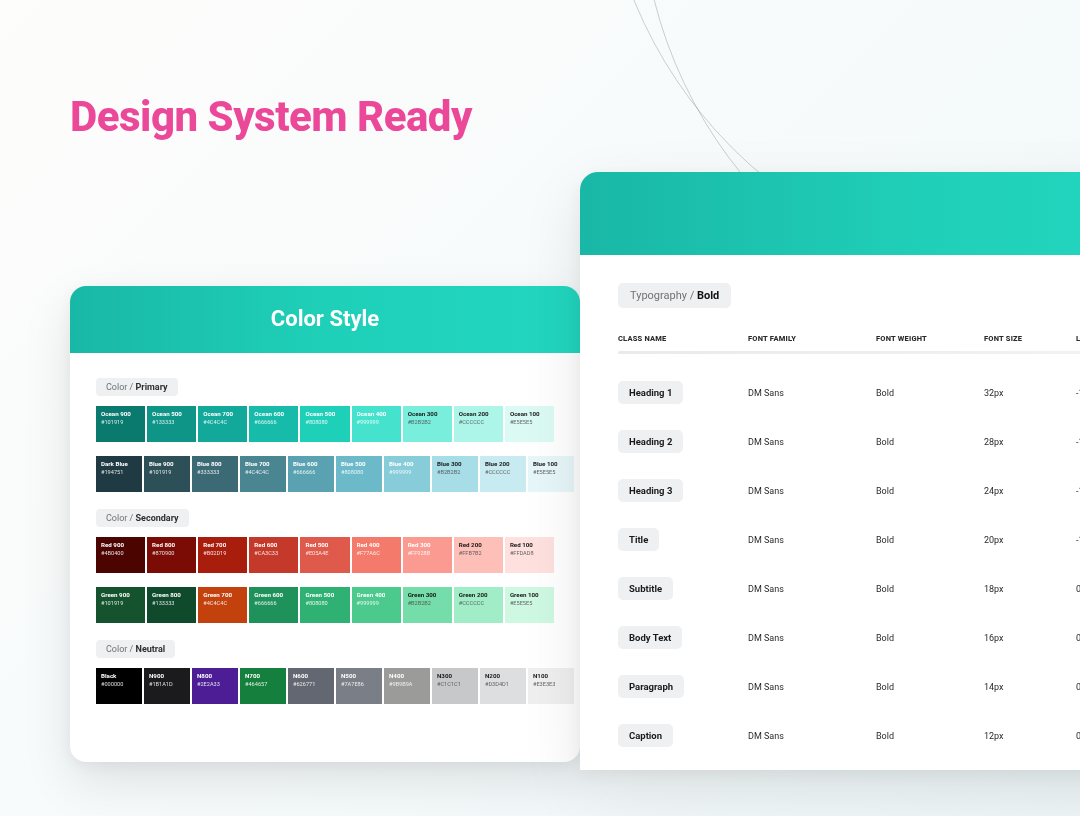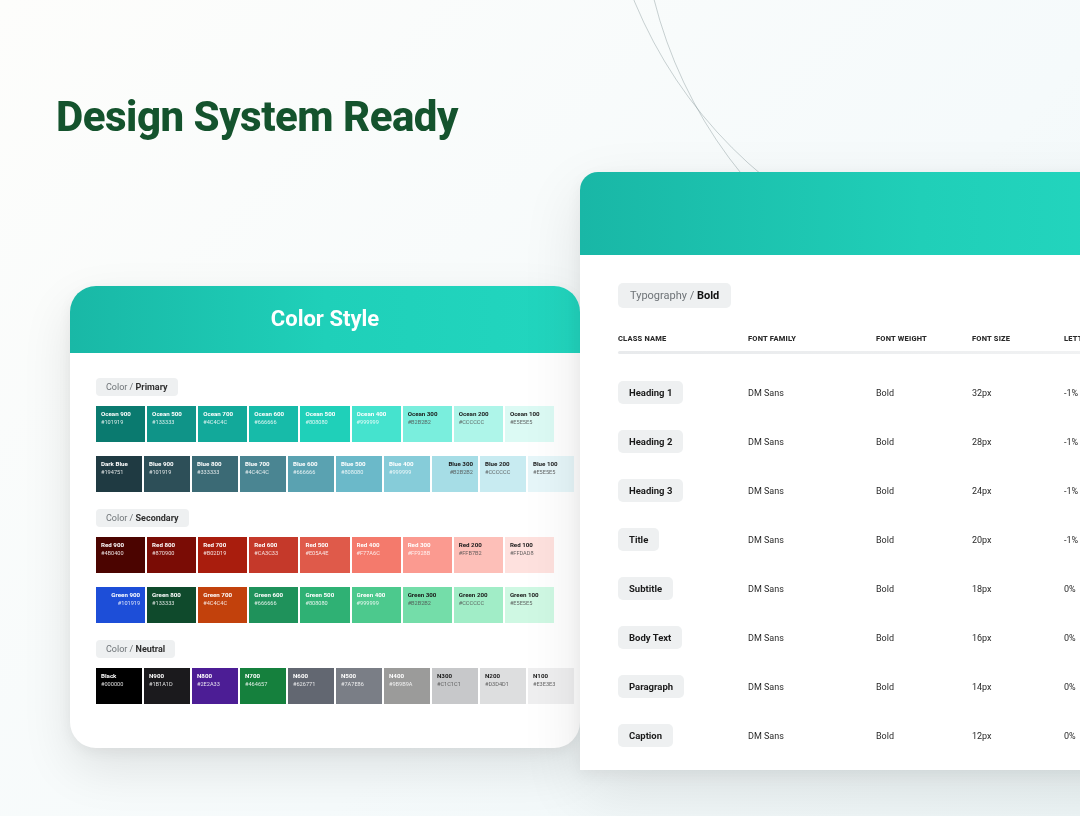--- a/index.html
+++ b/index.html
@@ -28,48 +28,48 @@
     right: -460px;
     width: 900px;
     height: 900px;
     border: 1px solid #6b7d82;
     border-radius: 50%;
     opacity: 0.35;
   }
 
   .page-title {
     position: absolute;
-    left: 56px;
+    left: 70px;
     top: 92px;
     font-size: 42px;
     font-weight: 800;
     letter-spacing: -0.5px;
-    color: #14532d;
+    color: #ec4899;
   }
 
   
   .card-color {
     position: absolute;
     left: 70px;
     top: 286px;
     width: 510px;
     background: #ffffff;
-    border-radius: 26px;
+    border-radius: 16px;
     box-shadow: 0 20px 50px rgba(0,0,0,0.10), 0 4px 14px rgba(0,0,0,0.05);
     overflow: hidden;
   }
   .card-color .header {
     background: linear-gradient(90deg, #19b8a6 0%, #1fd0b9 50%, #22d6bf 100%);
     color: #fff;
     text-align: center;
     padding: 20px 0 22px;
     font-size: 22px;
     font-weight: 700;
   }
-  .card-color .body { padding: 22px 26px 30px; }
+  .card-color .body { padding: 22px 26px 44px; }
 
   .section-label {
     display: inline-block;
     background: #eef0f1;
     border-radius: 4px;
     padding: 4px 10px;
     font-size: 9px;
     color: #2f2f2f;
     margin: 2px 0 10px;
   }
@@ -153,21 +153,21 @@
   }
   .typo-divider {
     height: 3px;
     background: linear-gradient(90deg, #e8eaec 0%, #f2f3f4 100%);
     border-radius: 2px;
     margin-bottom: 14px;
   }
   .typo-row { display: flex; align-items: center; padding: 13px 0; }
   .col-class { width: 130px; }
   .col-family { width: 128px; }
-  .col-weight { width: 96px; }
+  .col-weight { width: 108px; }
   .col-size { width: 92px; }
   .col-spacing { width: 90px; }
   .class-pill {
     display: inline-block;
     background: #eef0f1;
     border-radius: 5px;
     padding: 6px 11px;
     font-size: 9.5px;
     font-weight: 700;
     color: #1a1a1a;
@@ -243,21 +243,21 @@
           <div class="shex">#666666</div>
         </div>
         <div class="swatch" style="background: rgb(107, 185, 201);">
           <div class="sname">Blue 500</div>
           <div class="shex">#808080</div>
         </div>
         <div class="swatch" style="background: rgb(134, 204, 217);">
           <div class="sname">Blue 400</div>
           <div class="shex">#999999</div>
         </div>
-        <div class="swatch dark-text" style="background: rgb(166, 221, 230); text-align: right;">
+        <div class="swatch dark-text" style="background: rgb(166, 221, 230);">
           <div class="sname">Blue 300</div>
           <div class="shex">#B2B2B2</div>
         </div>
         <div class="swatch dark-text" style="background: rgb(200, 235, 241);">
           <div class="sname">Blue 200</div>
           <div class="shex">#CCCCCC</div>
         </div>
         <div class="swatch dark-text" style="background: rgb(230, 246, 249);">
           <div class="sname">Blue 100</div>
           <div class="shex">#E5E5E5</div>
@@ -293,21 +293,21 @@
         </div>
         <div class="swatch dark-text" style="background: rgb(253, 191, 184);">
           <div class="sname">Red 200</div>
           <div class="shex">#FFB7B2</div>
         </div>
         <div class="swatch dark-text" style="background: rgb(254, 225, 222);">
           <div class="sname">Red 100</div>
           <div class="shex">#FFDAD8</div>
         </div>
       </div><div class="swatch-row">
-        <div class="swatch" style="background: #1d4ed8; text-align: right;">
+        <div class="swatch" style="background: #14532d;">
           <div class="sname">Green 900</div>
           <div class="shex">#101919</div>
         </div>
         <div class="swatch" style="background: rgb(15, 74, 44);">
           <div class="sname">Green 800</div>
           <div class="shex">#133333</div>
         </div>
         <div class="swatch" style="background: #c2410c;">
           <div class="sname">Green 700</div>
           <div class="shex">#4C4C4C</div>

